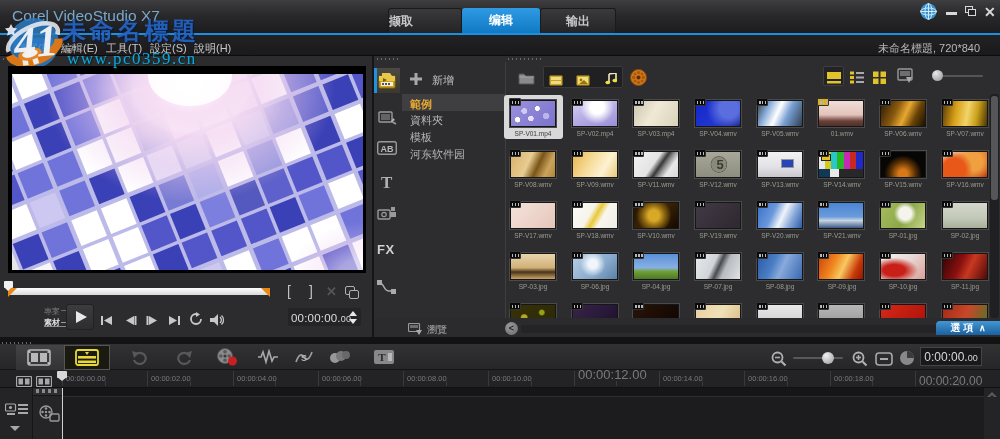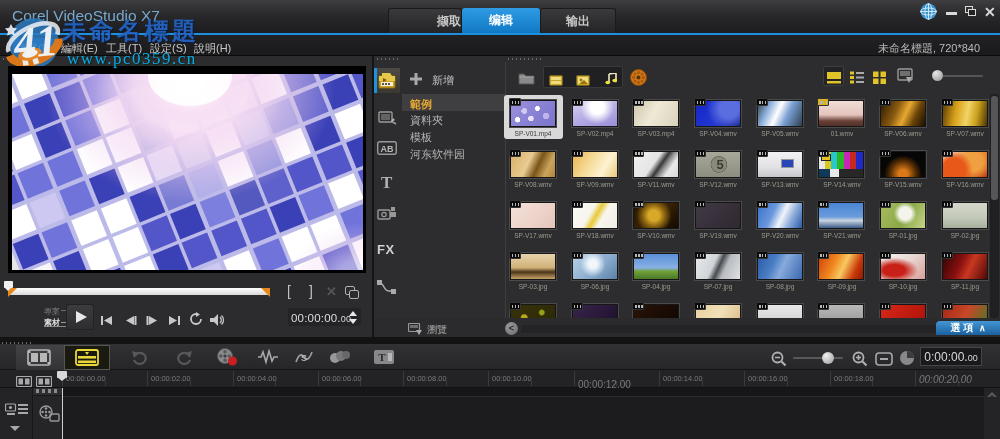--- a/index.html
+++ b/index.html
@@ -2,21 +2,21 @@
 <html><head><meta charset="utf-8">
 <style>
 *{margin:0;padding:0;box-sizing:border-box;}
 body{width:1000px;height:439px;overflow:hidden;background:#151515;font-family:"Liberation Sans",sans-serif;position:relative;}
 .abs{position:absolute;}
 .dots{background:repeating-linear-gradient(90deg,#6a6a6a 0 1.5px,transparent 1.5px 4px);height:2px;}
 </style></head><body>
 
 <div class="abs" style="left:0;top:0;width:1000px;height:33px;background:linear-gradient(180deg,#3e3e40 0%,#29292b 45%,#1c1c1e 100%);"></div>
 <div class="abs" style="left:12px;top:7px;font-size:15.5px;color:#78a8cc;letter-spacing:0;">Corel VideoStudio X7</div>
-<div class="abs" style="left:388px;top:8px;width:74px;height:25px;background:linear-gradient(180deg,#3a3a3c,#242426);border:1px solid #1a1a1a;border-bottom:none;border-radius:3px 3px 0 0;color:#c8c8c8;font-size:12px;font-weight:bold;text-align:right;line-height:25px;">撷取</div>
+<div class="abs" style="left:388px;top:8px;width:74px;height:25px;background:linear-gradient(180deg,#3a3a3c,#242426);border:1px solid #1a1a1a;border-bottom:none;border-radius:3px 3px 0 0;color:#c8c8c8;font-size:12px;font-weight:bold;text-align:left;line-height:25px;">撷取</div>
 <div class="abs" style="left:462px;top:8px;width:78px;height:25px;background:linear-gradient(180deg,#2f9be4,#1079c4);border-radius:3px 3px 0 0;color:#fff;font-size:12px;font-weight:bold;text-align:center;line-height:25px;">编辑</div>
 <div class="abs" style="left:540px;top:8px;width:76px;height:25px;background:linear-gradient(180deg,#3a3a3c,#242426);border:1px solid #1a1a1a;border-bottom:none;border-radius:3px 3px 0 0;color:#c8c8c8;font-size:12px;font-weight:bold;text-align:center;line-height:25px;">输出</div>
 <div class="abs" style="left:0;top:33px;width:1000px;height:2px;background:#1d8fe0;"></div>
 <div class="abs" style="left:920px;top:3px;"><svg width="17" height="17" viewBox="0 0 17 17" style="">
       <circle cx="8.5" cy="8.5" r="8" fill="#3590cc"></circle>
       <ellipse cx="8.5" cy="8.5" rx="3.5" ry="8" fill="none" stroke="#cfe8f8" stroke-width="1"></ellipse>
       <ellipse cx="8.5" cy="8.5" rx="8" ry="3.5" fill="none" stroke="#cfe8f8" stroke-width="1"></ellipse>
       <line x1="8.5" y1="0.5" x2="8.5" y2="16.5" stroke="#cfe8f8" stroke-width="1"></line>
       <line x1="0.5" y1="8.5" x2="16.5" y2="8.5" stroke="#cfe8f8" stroke-width="1"></line>
     </svg></div>
@@ -1049,25 +1049,25 @@
 <div class="abs" style="left:830px;top:371px;width:1px;height:15px;background:#3a3a3c;"></div>
 <div class="abs" style="left:872px;top:381px;width:1px;height:5px;background:#3a3a3c;"></div>
 <div class="abs" style="left:915px;top:371px;width:1px;height:15px;background:#3a3a3c;"></div>
 <div class="abs" style="left:958px;top:381px;width:1px;height:5px;background:#3a3a3c;"></div>
 <div class="abs" style="left:66px;top:374px;font-size:7.5px;color:#7a7a7c;">00:00:00.00</div>
 <div class="abs" style="left:151px;top:374px;font-size:7.5px;color:#7a7a7c;">00:00:02.00</div>
 <div class="abs" style="left:237px;top:374px;font-size:7.5px;color:#7a7a7c;">00:00:04.00</div>
 <div class="abs" style="left:322px;top:374px;font-size:7.5px;color:#7a7a7c;">00:00:06.00</div>
 <div class="abs" style="left:407px;top:374px;font-size:7.5px;color:#7a7a7c;">00:00:08.00</div>
 <div class="abs" style="left:492px;top:374px;font-size:7.5px;color:#7a7a7c;">00:00:10.00</div>
-<div class="abs" style="left:578px;top:379px;font-size:10px;color:#7a7a7c;text-align:right;">00:00:12.00</div>
+<div class="abs" style="left:578px;top:367px;font-size:13px;color:#7a7a7c;text-align:right;">00:00:12.00</div>
 <div class="abs" style="left:663px;top:374px;font-size:7.5px;color:#7a7a7c;">00:00:14.00</div>
 <div class="abs" style="left:748px;top:374px;font-size:7.5px;color:#7a7a7c;">00:00:16.00</div>
 <div class="abs" style="left:834px;top:374px;font-size:7.5px;color:#7a7a7c;">00:00:18.00</div>
-<div class="abs" style="left:919px;top:374px;font-size:10px;color:#7a7a7c;font-style:italic;">00:00:20.00</div>
+<div class="abs" style="left:919px;top:374px;font-size:12px;color:#7a7a7c;">00:00:20.00</div>
 
 <div class="abs" style="left:57px;top:371px;width:10px;height:7px;background:#d8d8d8;border-radius:1px;"></div>
 <div class="abs" style="left:57px;top:377px;width:0;height:0;border-top:4.5px solid #d8d8d8;border-left:5px solid transparent;border-right:5px solid transparent;"></div>
 
 <div class="abs" style="left:0;top:388px;width:1000px;height:51px;background:#161618;"></div>
 <div class="abs" style="left:0;top:388px;width:32px;height:51px;background:#242426;"></div>
 <div class="abs" style="left:33px;top:388px;width:30px;height:7px;background:#2e2e30;"></div>
 <div class="abs" style="left:36px;top:389px;width:22px;height:4px;background:repeating-linear-gradient(90deg,#8a8a8c 0 3px,transparent 3px 6px);"></div>
 <div class="abs" style="left:33px;top:396px;width:30px;height:43px;background:#252527;"></div>
 <div class="abs" style="left:63px;top:396px;width:937px;height:43px;background:#1c1c1e;border-top:1px solid #2e2e30;"></div>

